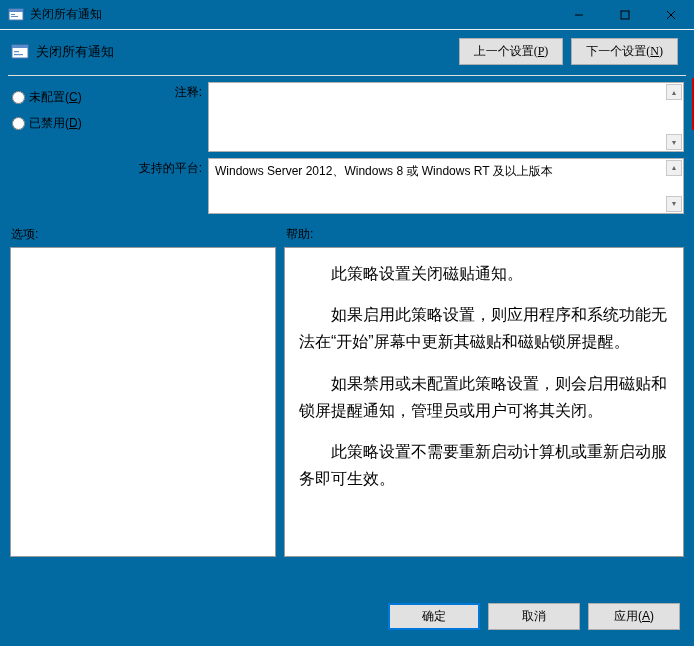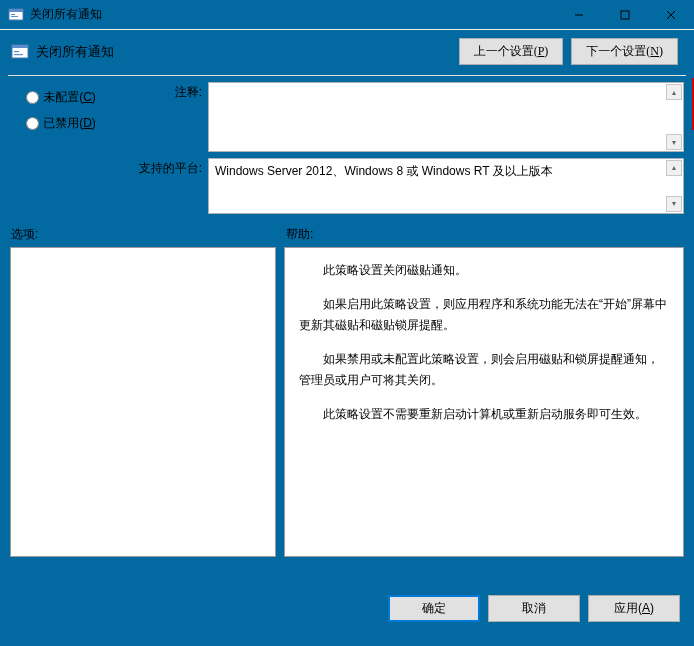--- a/index.html
+++ b/index.html
@@ -104,21 +104,20 @@
   }
   .radio-col {
     width: 100px;
     padding-top: 2px;
   }
   .radio-row {
     display: flex;
     align-items: center;
     height: 26px;
     font-size: 12px;
-    justify-content: center;
   }
   .radio-row input { margin: 0 4px 0 2px; }
   .radio-highlight {
     border: 2px solid #d23;
     padding: 0 4px 0 0;
     margin-left: -4px;
     margin-right: -2px;
   }
   .fields-col {
     flex: 1;
@@ -179,27 +178,27 @@
     padding: 0 10px;
     gap: 8px;
     height: 310px;
   }
   .pane {
     border: 1px solid #9a9a9a;
     background: #fff;
     overflow: auto;
   }
   .options-pane { width: 266px; }
-  .help-pane { flex: 1; padding: 12px 14px; font-size: 12px; line-height: 1.7; }
+  .help-pane { flex: 1; padding: 12px 14px; font-size: 16px; line-height: 1.7; }
   .help-pane p { margin: 0 0 14px 0; text-indent: 2em; }
 
   
   .footer {
     position: absolute;
-    bottom: 24px;
+    bottom: 16px;
     right: 14px;
     display: flex;
     gap: 8px;
   }
   .red-marker {
     position: absolute;
     right: 0;
     top: 78px;
     width: 2px;
     height: 52px;

